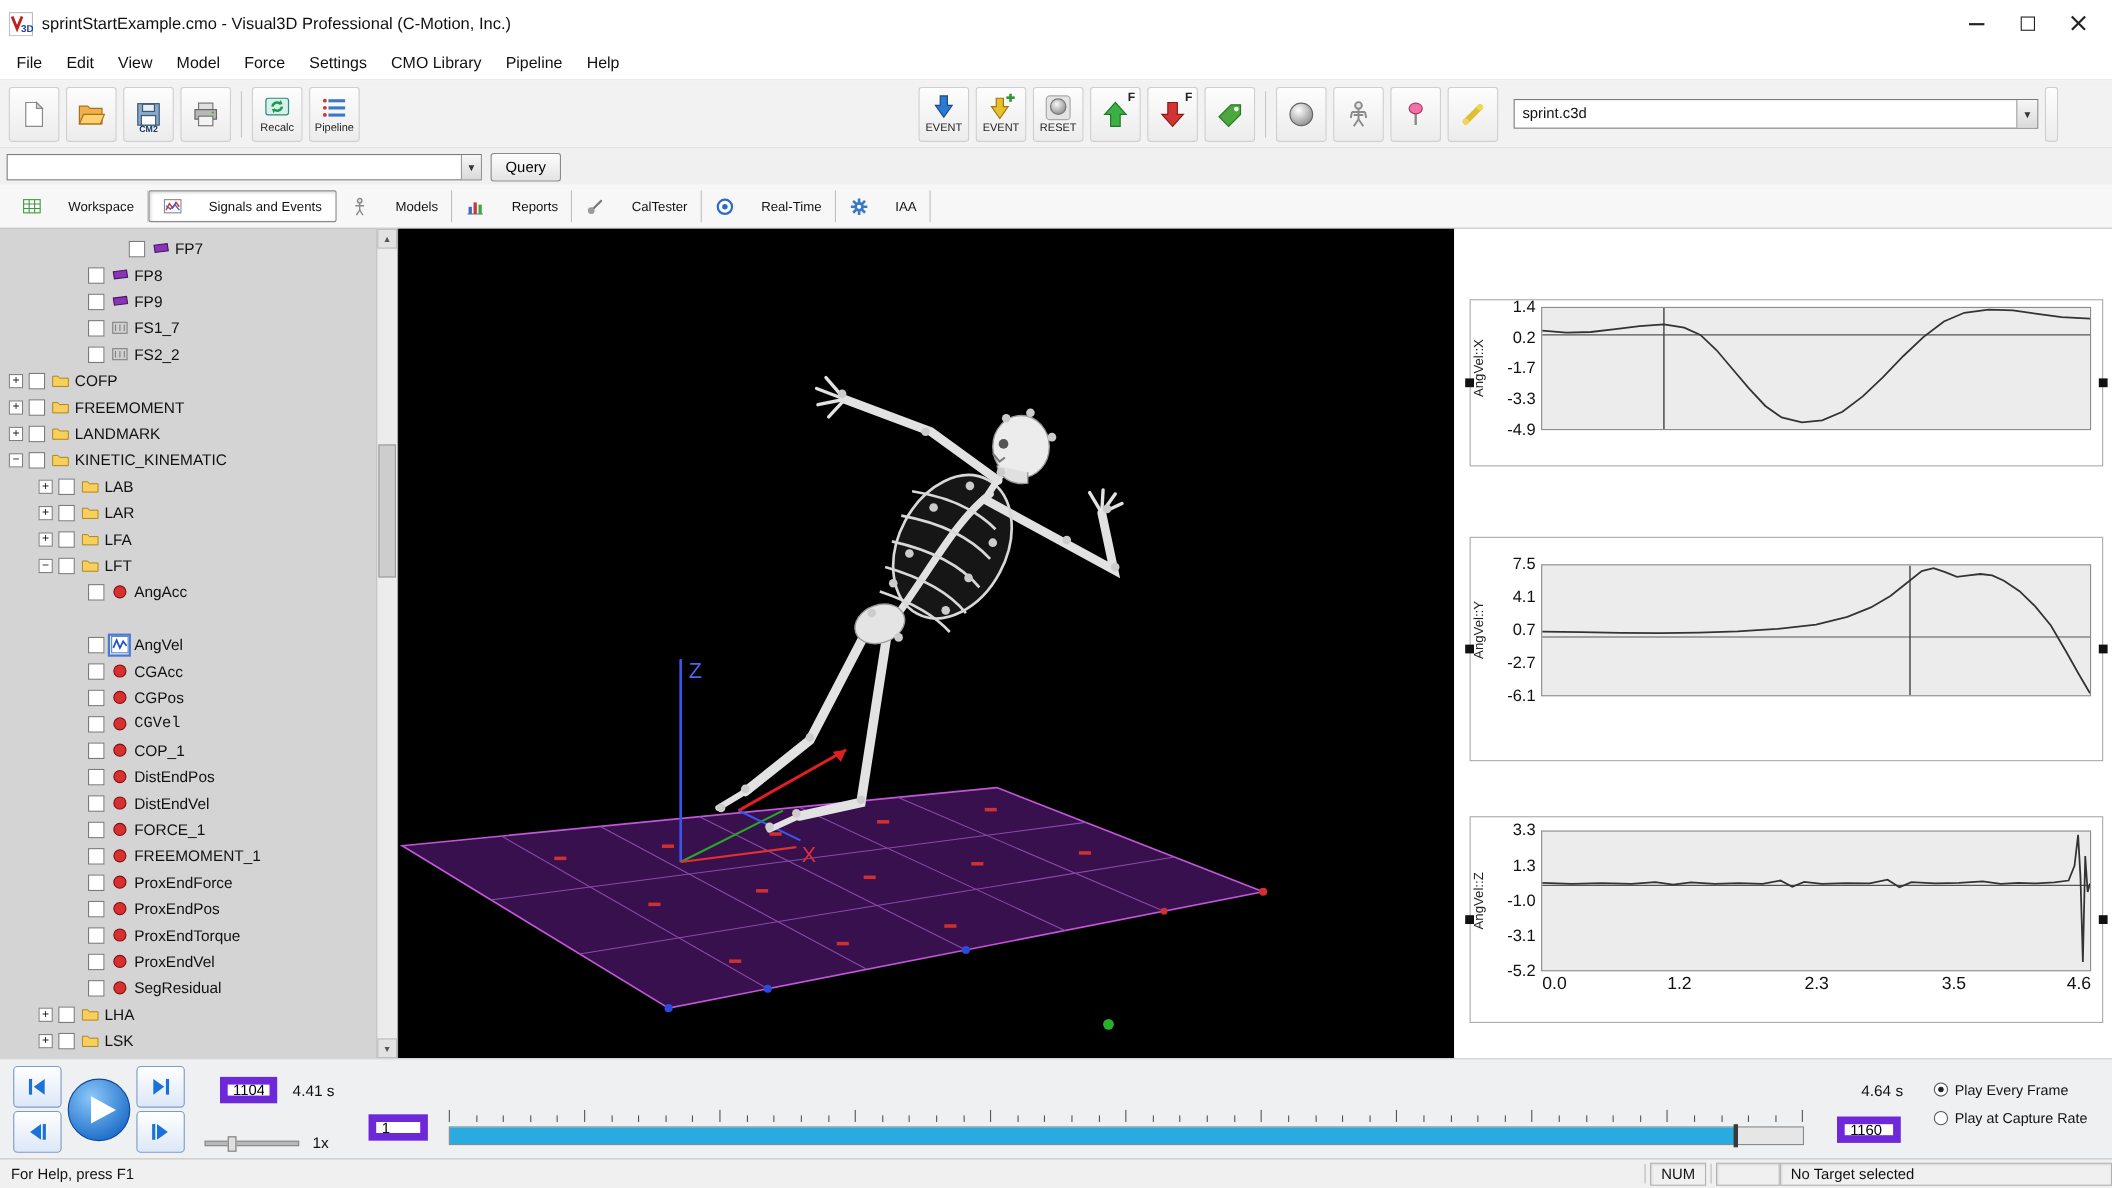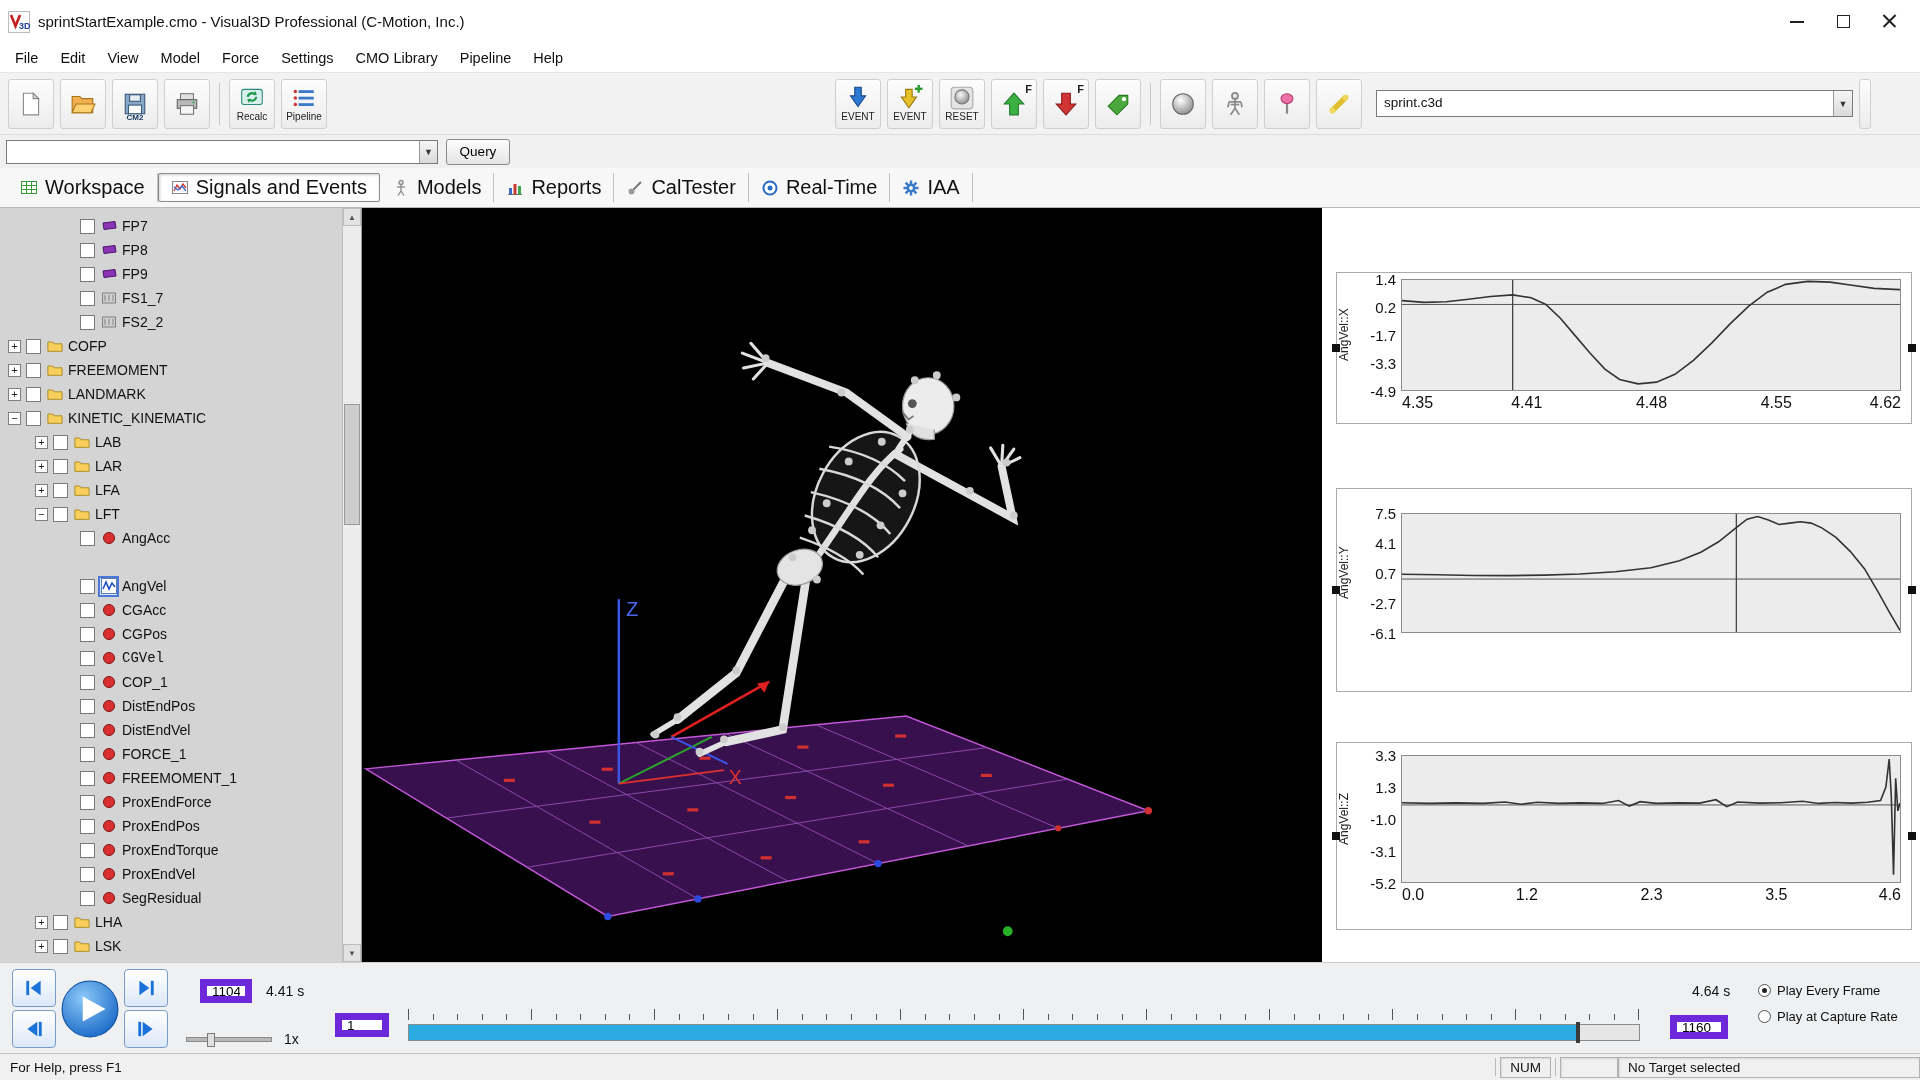--- a/index.html
+++ b/index.html
@@ -38,21 +38,21 @@
 
   
   .queryrow{position:absolute;left:0;top:135px;width:100%;height:33px;background:#f0f0f0;display:flex;align-items:center;padding:0 6px;}
   .qcombo{width:432px;height:24px;border:1px solid #7a7a7a;background:#fff;display:flex;align-items:stretch;}
   .qcombo .combo-text{flex:1;font-size:13px;padding:3px 6px;}
   .qcombo .combo-btn{width:18px;background:linear-gradient(#f6f6f6,#dadada);border-left:1px solid #9a9a9a;display:flex;align-items:center;justify-content:center;font-size:9px;color:#333;}
   .querybtn{margin-left:8px;width:64px;height:26px;border:1px solid #8a8a8a;border-radius:3px;background:linear-gradient(#fdfdfd,#e4e4e4);font-size:13.5px;font-family:inherit;}
 
   
   .tabbar{position:absolute;left:0;top:168px;width:100%;height:40px;background:#f7f7f7;border-bottom:1px solid #b8b8b8;display:flex;align-items:center;padding-left:8px;}
-  .tab{height:29px;display:flex;align-items:center;gap:7px;padding:0 12px;border-right:1px solid #c0c0c0;font-size:20px;}
+  .tab{height:29px;display:flex;align-items:center;gap:24px;padding:0 12px;border-right:1px solid #c0c0c0;font-size:12px;}
   .tab.active{border:1px solid #8a8a8a;background:#fff;box-shadow:inset 1px 1px 3px #d0d0d0;border-radius:2px;}
   .tabicon{width:18px;height:18px;flex:none;}
   .tabicon svg{width:18px;height:18px;display:block;}
 
   
   .main{position:absolute;left:0;top:208px;width:1920px;height:754px;display:flex;}
   .treewrap{width:362px;flex:none;display:flex;background:#d4d4d4;border-right:1px solid #9a9a9a;}
   .tree{flex:1;overflow:hidden;padding-top:6px;}
   .trow{height:24px;display:flex;align-items:center;gap:5px;font-size:14px;white-space:nowrap;}
   .expbox{width:13px;height:13px;flex:none;border:1px solid #808080;background:#fff;font-size:11px;line-height:11px;text-align:center;color:#222;}
@@ -379,21 +379,21 @@
           </svg>
         </span>
         <span>IAA</span>
       </div>
     </div>
 
   <div class="main">
 
     <div class="treewrap">
       <div class="tree" id="tree">
-          <div class="trow" style="padding-left: 62px;">
+          <div class="trow" style="padding-left: 62px; margin-left: 37px;">
             <span class="expspacer"></span>
             <span class="cbox"></span>
             <span class="ticon">
               <svg viewBox="0 0 16 16">
                 <polygon points="2,5 14,3.5 15,10 3,11.5" fill="#8a35b8" stroke="#4a1266"></polygon>
               </svg>
             </span>
             <span class="tlabel2">FP7</span>
           </div>
           <div class="trow" style="padding-left: 62px;">
@@ -837,27 +837,20 @@
               <span style="top: 100%;">-4.9</span>
             </div>
             <div class="plot">
               <svg viewBox="0 0 1000 300" preserveAspectRatio="none">
                 <line x1="0" y1="66.7" x2="1000" y2="66.7" stroke="#555" stroke-width="1" vector-effect="non-scaling-stroke"></line>
                 <line x1="222.2" y1="0" x2="222.2" y2="300" stroke="#444" stroke-width="1.3" vector-effect="non-scaling-stroke"></line>
                 <polyline points="0.0,56.2 44.4,61.0 88.9,59.5 133.3,52.4 177.8,45.2 222.2,40.5 259.3,48.6 288.9,66.7 318.5,104.8 348.1,152.4 377.8,200.0 407.4,242.9 437.0,271.4 474.1,283.3 511.1,278.6 548.1,257.1 585.2,219.0 622.2,171.4 659.3,119.0 696.3,71.4 733.3,33.3 770.4,11.9 814.8,3.8 859.3,5.7 903.7,14.3 948.1,22.9 1000.0,26.2" fill="none" stroke="#333" stroke-width="1.6" vector-effect="non-scaling-stroke"></polyline>
               </svg>
             </div>
           </div>
-          <div class="xticks">
-            <span class="first" style="left: 0%;">4.35</span>
-            <span style="left: 25%;">4.41</span>
-            <span style="left: 50%;">4.48</span>
-            <span style="left: 75%;">4.55</span>
-            <span class="last" style="left: 100%;">4.62</span>
-          </div>
         </div>
         <div class="chart-card" style="top: 280px; height: 204px; padding-top: 24px;">
           <span class="handle hl"></span>
           <span class="handle hr"></span>
           <div class="plot-row" style="height:120px">
             <div class="ylab">AngVel::Y</div>
             <div class="yticks">
               <span style="top: 0%;">7.5</span>
               <span style="top: 25%;">4.1</span>
               <span style="top: 50%;">0.7</span>

